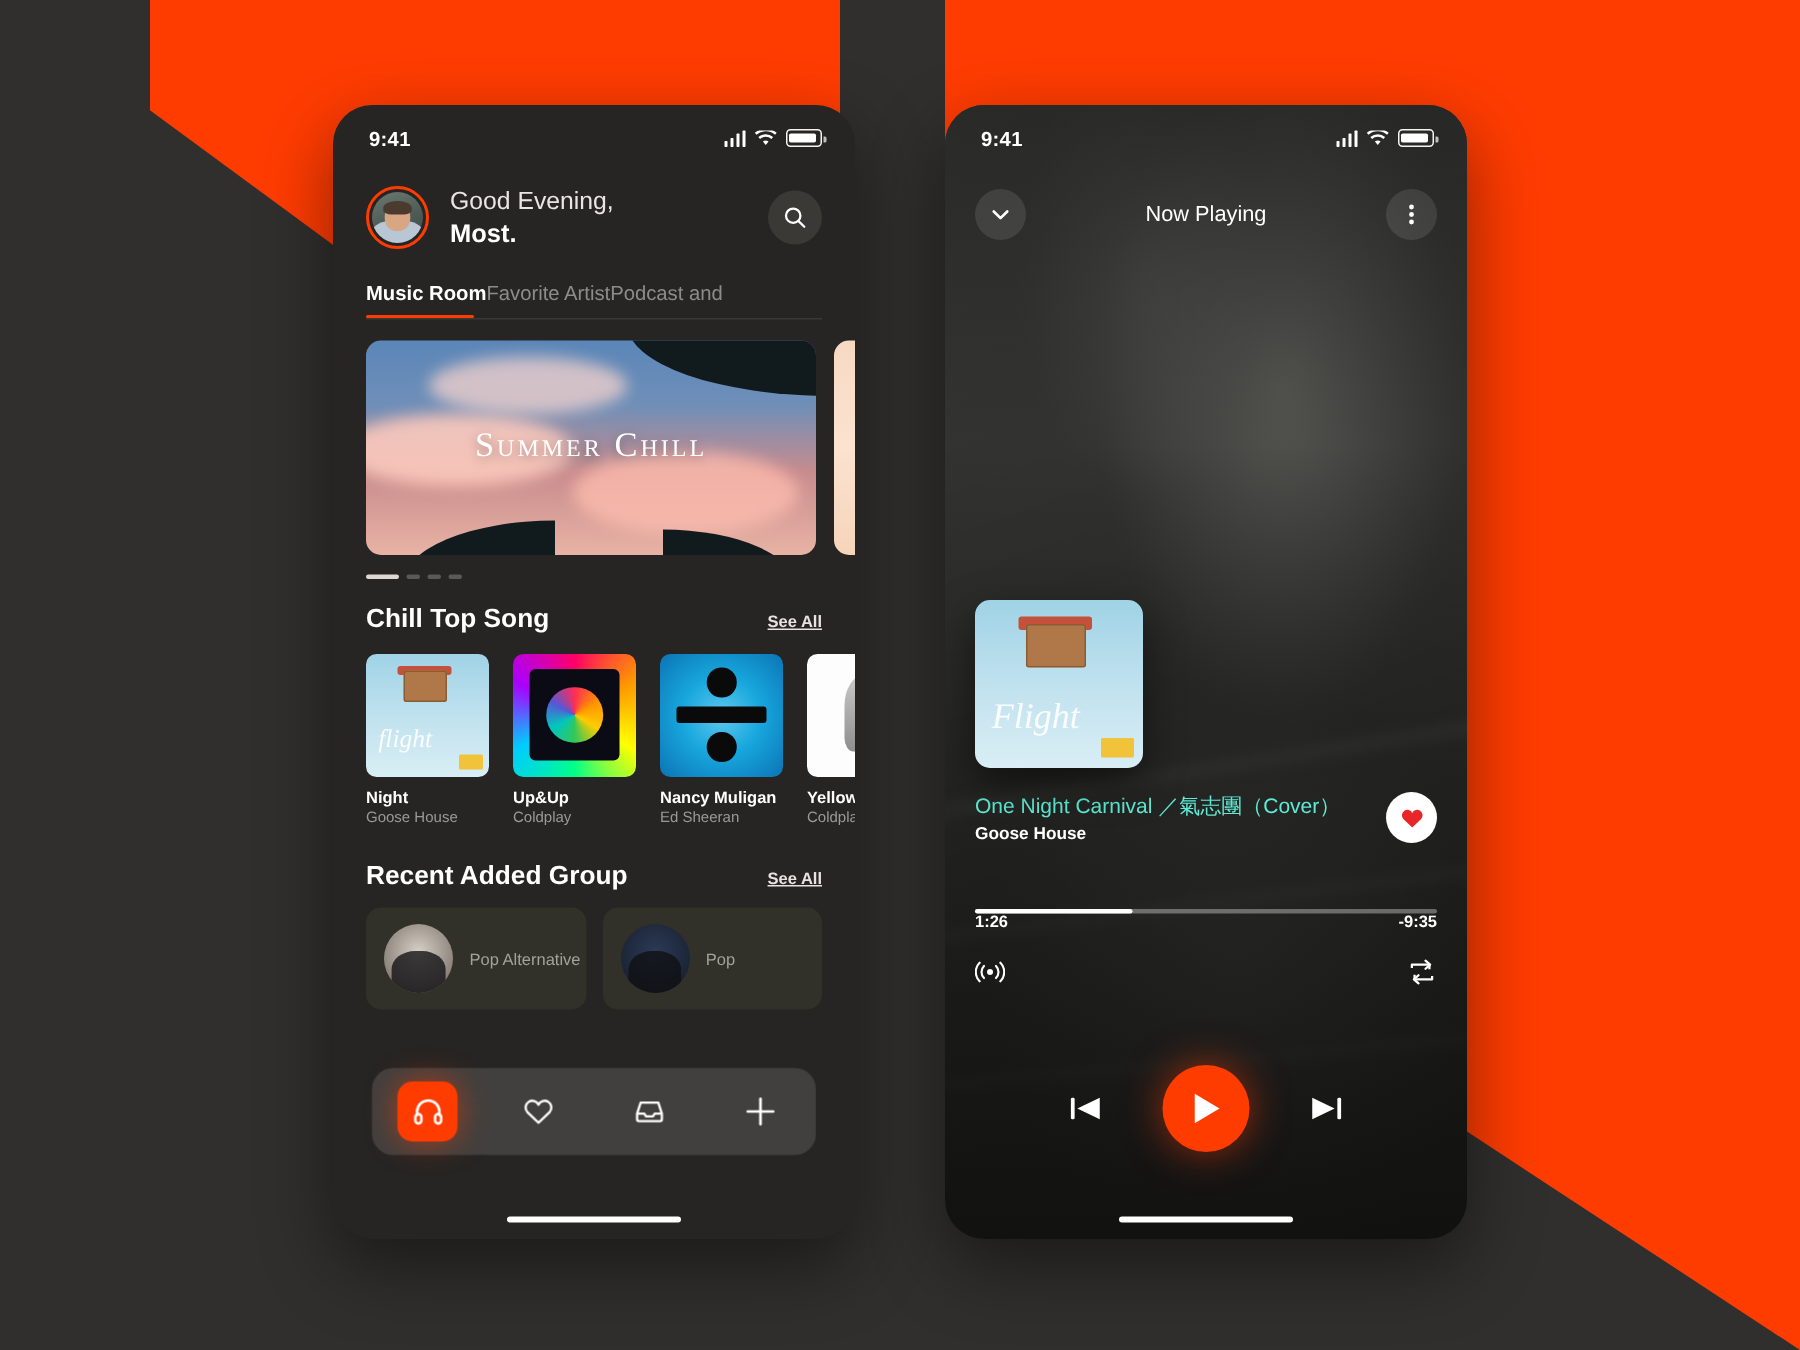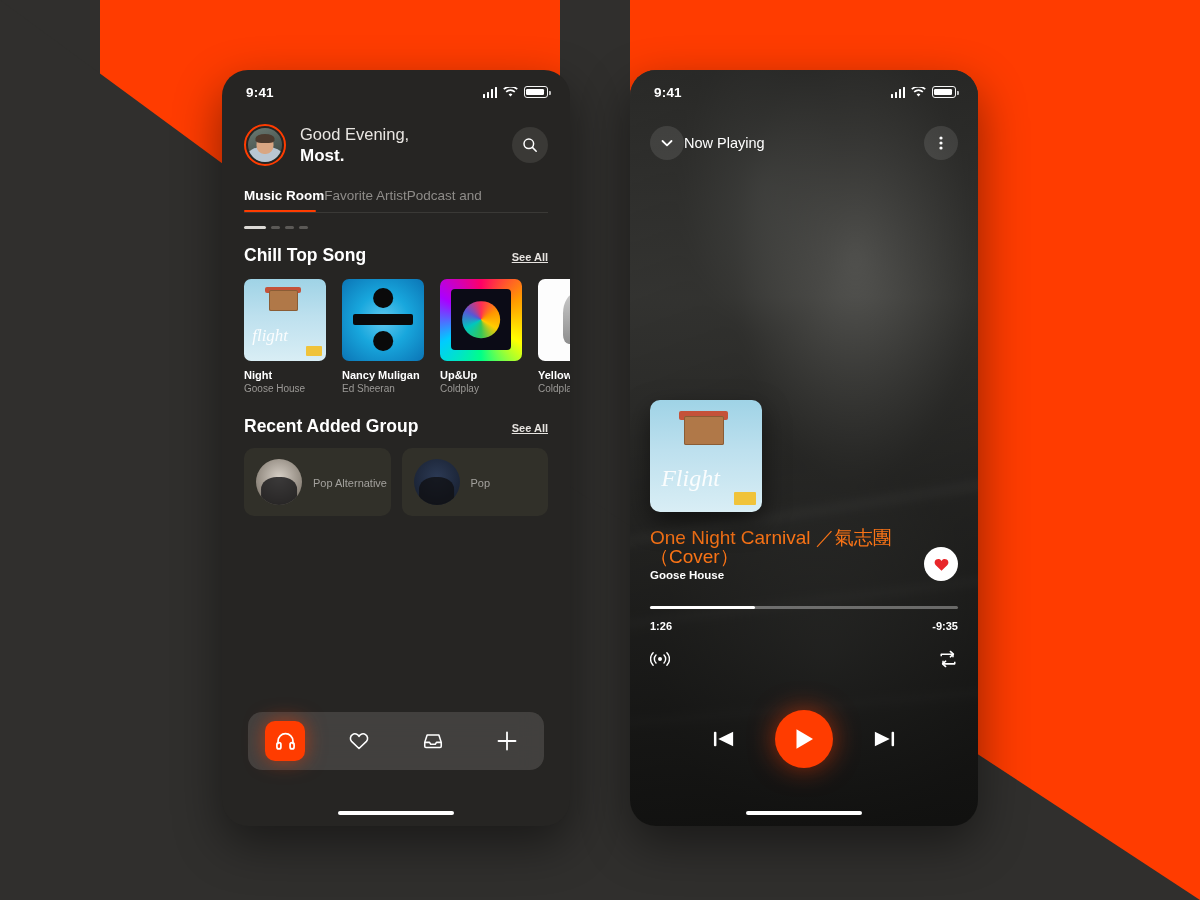--- a/index.html
+++ b/index.html
@@ -186,35 +186,35 @@
     filter:blur(7px);
   }
   .pb-shade { position:absolute; inset:0;
     background:linear-gradient(180deg, rgba(20,20,19,.58) 0%, rgba(20,20,19,.28) 30%,
       rgba(18,18,17,.55) 62%, rgba(14,14,13,.86) 100%); }
   .pb-streak { position:absolute; background:rgba(190,190,185,.10); filter:blur(4px); }
 
   .player-top { display:flex; align-items:center; padding:12px 20px 0 20px; position:relative; z-index:5; }
   .rnd-btn { width:34px; height:34px; border-radius:50%; background:rgba(255,255,255,.10);
     display:flex; align-items:center; justify-content:center; }
-  .player-title { flex:1; color:#fff; font-size:14.5px; }
+  .player-title { flex:1; text-align:center; color:#fff; font-size:14.5px; }
 
   .track-wrap { position:absolute; left:20px; right:20px; top:330px; z-index:5; }
   .track-art { width:112px; height:112px; border-radius:10px; overflow:hidden;
     position:relative; box-shadow:0 10px 26px rgba(0,0,0,.5); }
   .track-row { display:flex; align-items:flex-end; margin-top:16px; gap:10px; }
-  .track-name { color:#f97316; font-size:19px; line-height:19px; }
+  .track-name { color:#5eead4; font-size:14px; line-height:19px; }
   .track-artist { color:#fff; font-size:11.5px; font-weight:bold; margin-top:3px; }
   .like-btn { margin-left:auto; width:34px; height:34px; border-radius:50%; background:#fff;
     display:flex; align-items:center; justify-content:center; flex:0 0 34px; }
 
   .prog-wrap { position:absolute; left:20px; right:20px; top:536px; z-index:5; }
   .prog-track { height:3px; border-radius:3px; background:rgba(255,255,255,.34); position:relative; }
   .prog-fill { position:absolute; left:0; top:0; bottom:0; background:#fff; border-radius:3px; }
-  .prog-times { display:flex; margin-top:11px; }
+  .prog-times { display:flex; }
   .prog-times span { color:#fff; font-size:11px; font-weight:bold; }
   .prog-times span:last-child { margin-left:auto; }
   .extra-row { display:flex; align-items:center; margin-top:18px; }
   .extra-row .sp { margin-left:auto; }
 
   .controls { position:absolute; left:0; right:0; top:640px; z-index:5;
     display:flex; align-items:center; justify-content:center; gap:38px; }
   .play-btn { width:58px; height:58px; border-radius:50%; background:#FF3C00;
     display:flex; align-items:center; justify-content:center;
     box-shadow:0 0 26px rgba(255,60,0,.55); }
@@ -276,20 +276,32 @@
     </div>
   </div>
 
   <div class="tabs">
     <div class="tab active">Music Room</div>
     <div class="tab">Favorite Artist</div>
     <div class="tab">Podcast and</div>
   </div>
   <div class="tabs-rule"></div>
 
+  <div class="carousel">
+    <div class="hero-card">
+      <span class="cloud" style="left:-6%;top:34%;width:52%;height:34%;background:rgba(255,205,190,.85)"></span>
+      <span class="cloud" style="left:14%;top:8%;width:44%;height:26%;background:rgba(255,215,205,.7)"></span>
+      <span class="cloud" style="left:46%;top:52%;width:50%;height:38%;background:rgba(255,190,175,.75)"></span>
+      <span class="palm" style="right:-4%;top:-8%;width:46%;height:34%;border-radius:0 0 0 100%;"></span>
+      <span class="palm" style="left:8%;bottom:-14%;width:34%;height:30%;border-radius:100% 0 0 0;"></span>
+      <span class="palm" style="right:4%;bottom:-16%;width:30%;height:28%;border-radius:0 100% 0 0;"></span>
+      <div class="hero-title">Summer Chill</div>
+    </div>
+    <div class="hero-card2"></div>
+  </div>
 
   <div class="dots">
     <i class="on"></i>
     <i></i>
     <i></i>
     <i></i>
   </div>
 
   <div class="sec-head">
     <div class="sec-title">Chill Top Song</div>
@@ -301,35 +313,35 @@
       <div class="song-art art-flight">
         <span class="fl-roof"></span>
           <span class="fl-house"></span>
         <span class="fl-txt">flight</span>
           <span class="fl-badge"></span>
       </div>
       <div class="song-name">Night</div>
       <div class="song-artist">Goose House</div>
     </div>
     <div class="song">
+      <div class="song-art art-upup">
+        <span class="uu-center"></span>
+          <span class="uu-flower"></span>
+      </div>
+      <div class="song-name">Up&amp;Up</div>
+      <div class="song-artist">Coldplay</div>
+    </div>
+    <div class="song">
       <div class="song-art art-divide">
         <span class="dv-dot t"></span>
           <span class="dv-dot b"></span>
           <span class="dv-bar"></span>
       </div>
       <div class="song-name">Nancy Muligan</div>
       <div class="song-artist">Ed Sheeran</div>
-    </div>
-    <div class="song">
-      <div class="song-art art-upup">
-        <span class="uu-center"></span>
-          <span class="uu-flower"></span>
-      </div>
-      <div class="song-name">Up&amp;Up</div>
-      <div class="song-artist">Coldplay</div>
     </div>
     <div class="song">
       <div class="song-art art-yellow">
         <span class="yl-fig"></span>
       </div>
       <div class="song-name">Yellow</div>
       <div class="song-artist">Coldplay</div>
     </div>
   </div>
 

